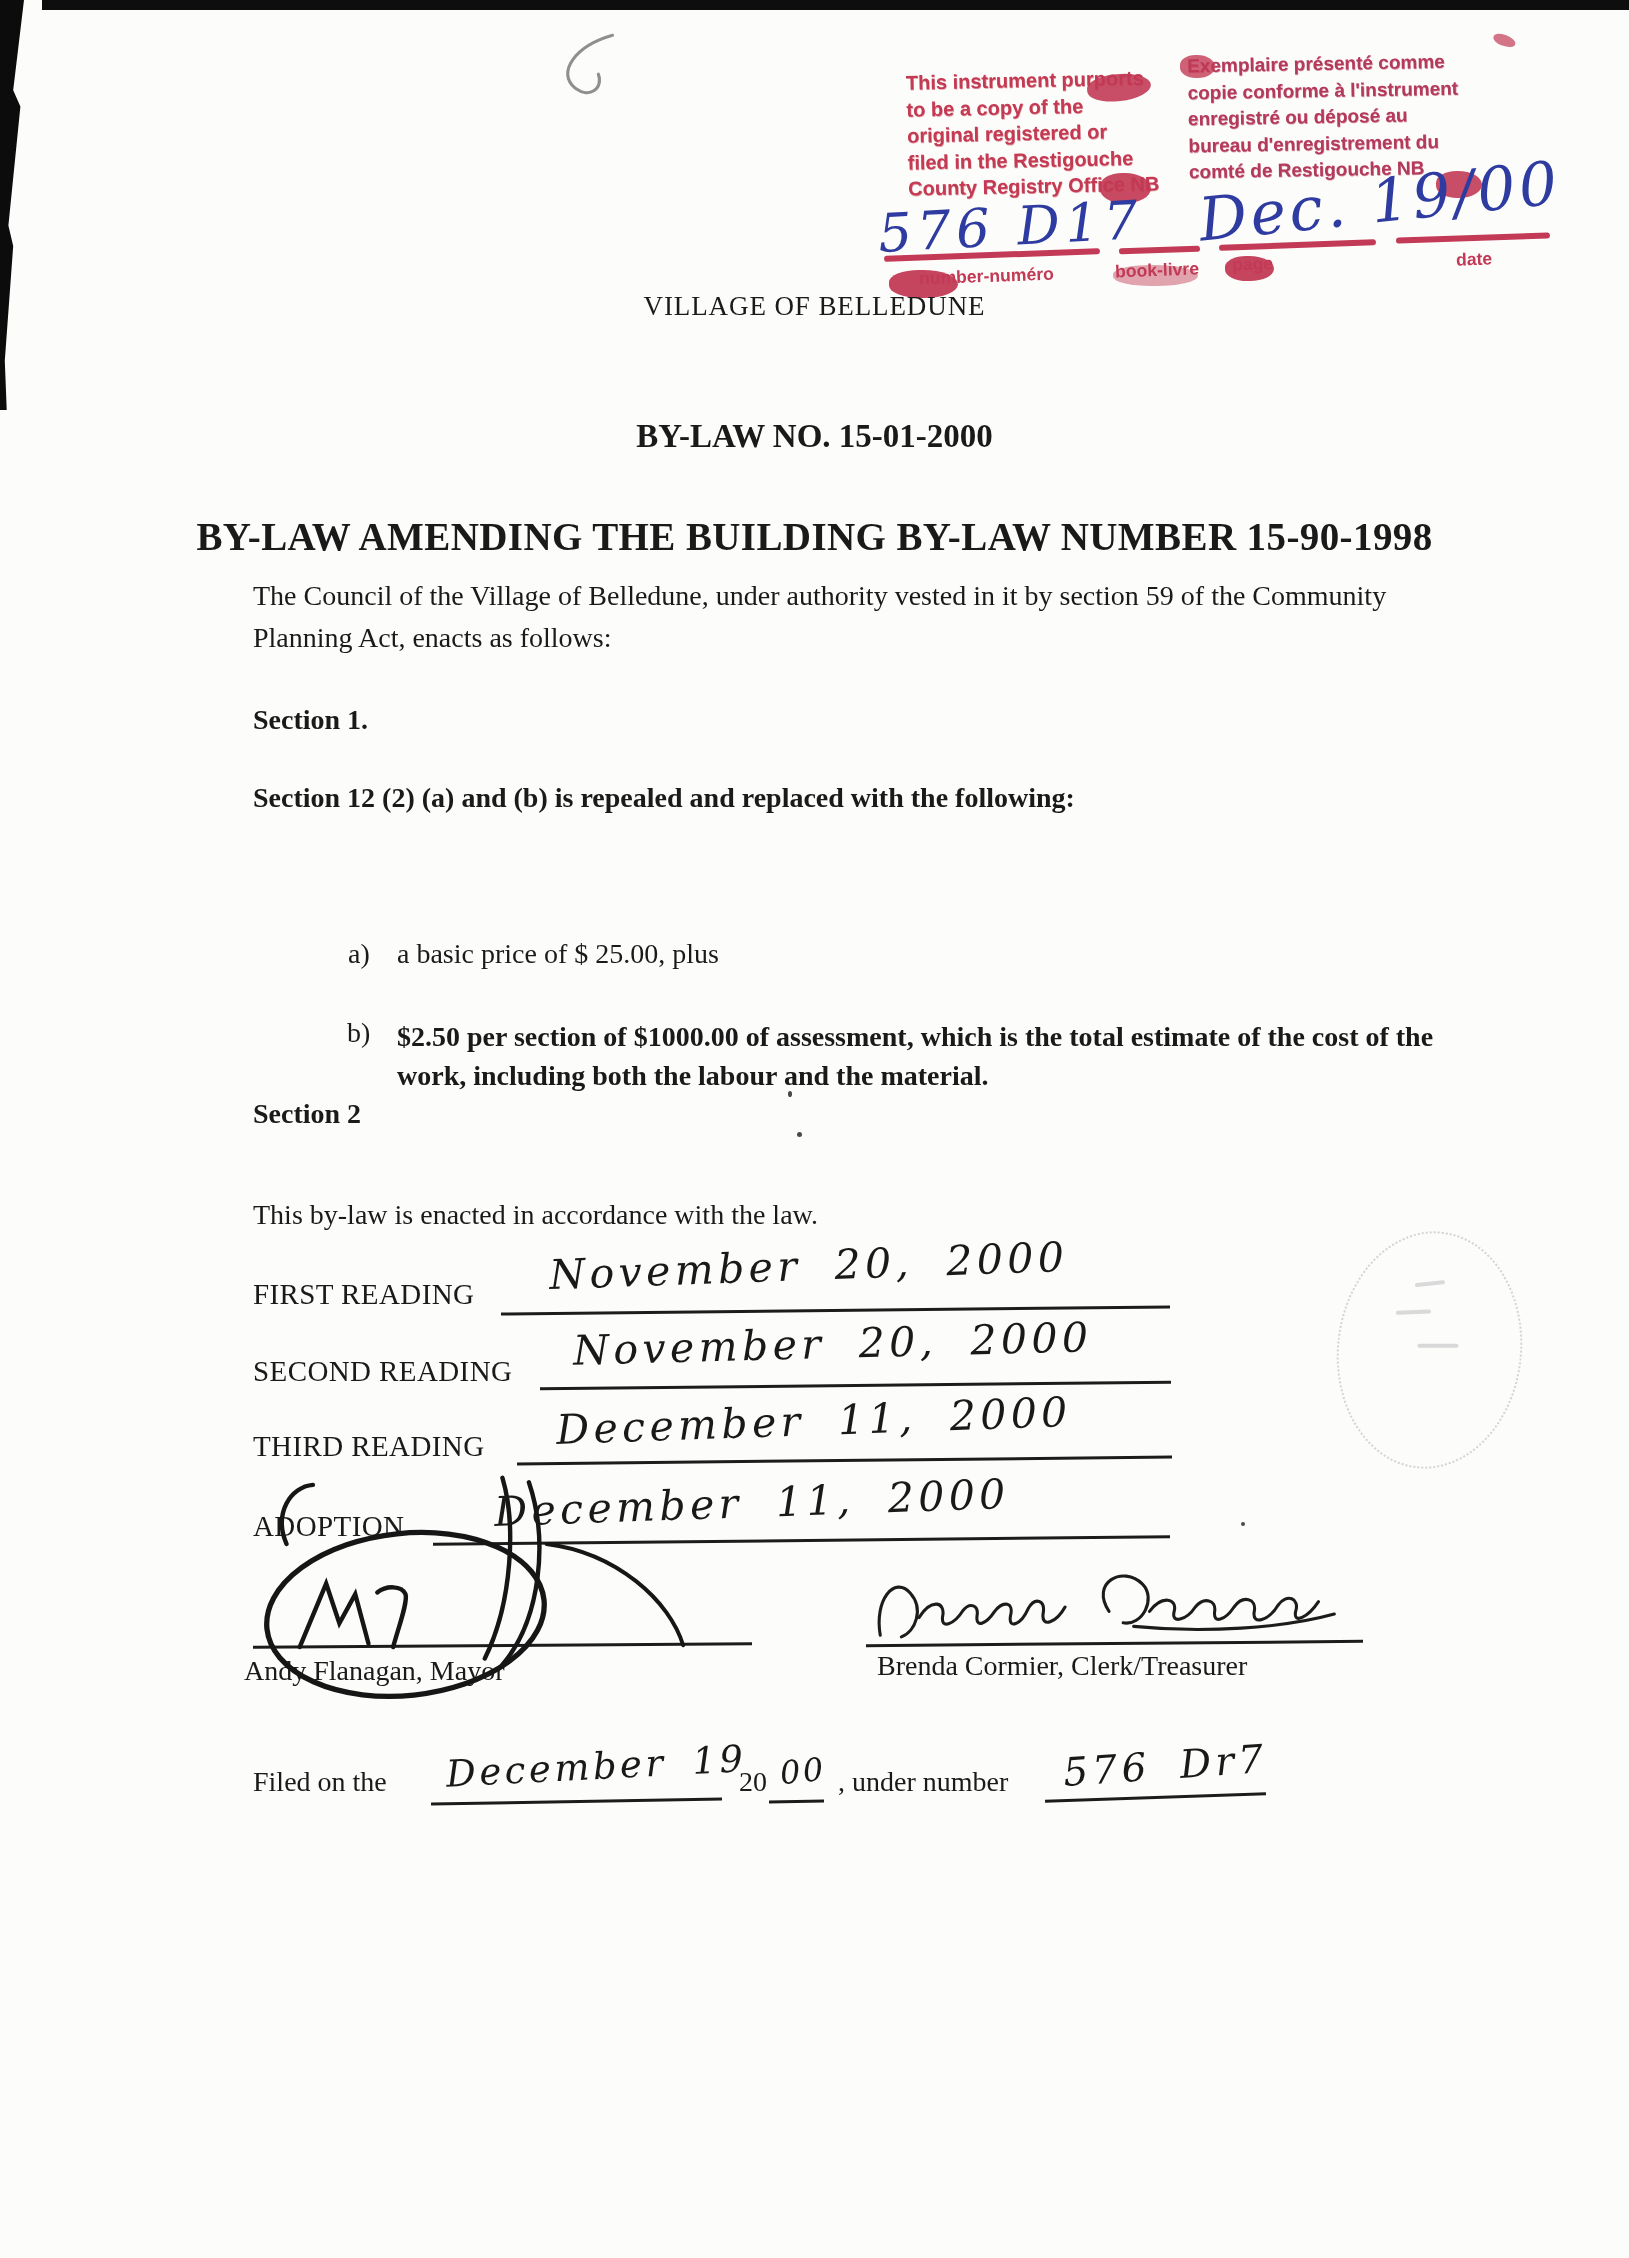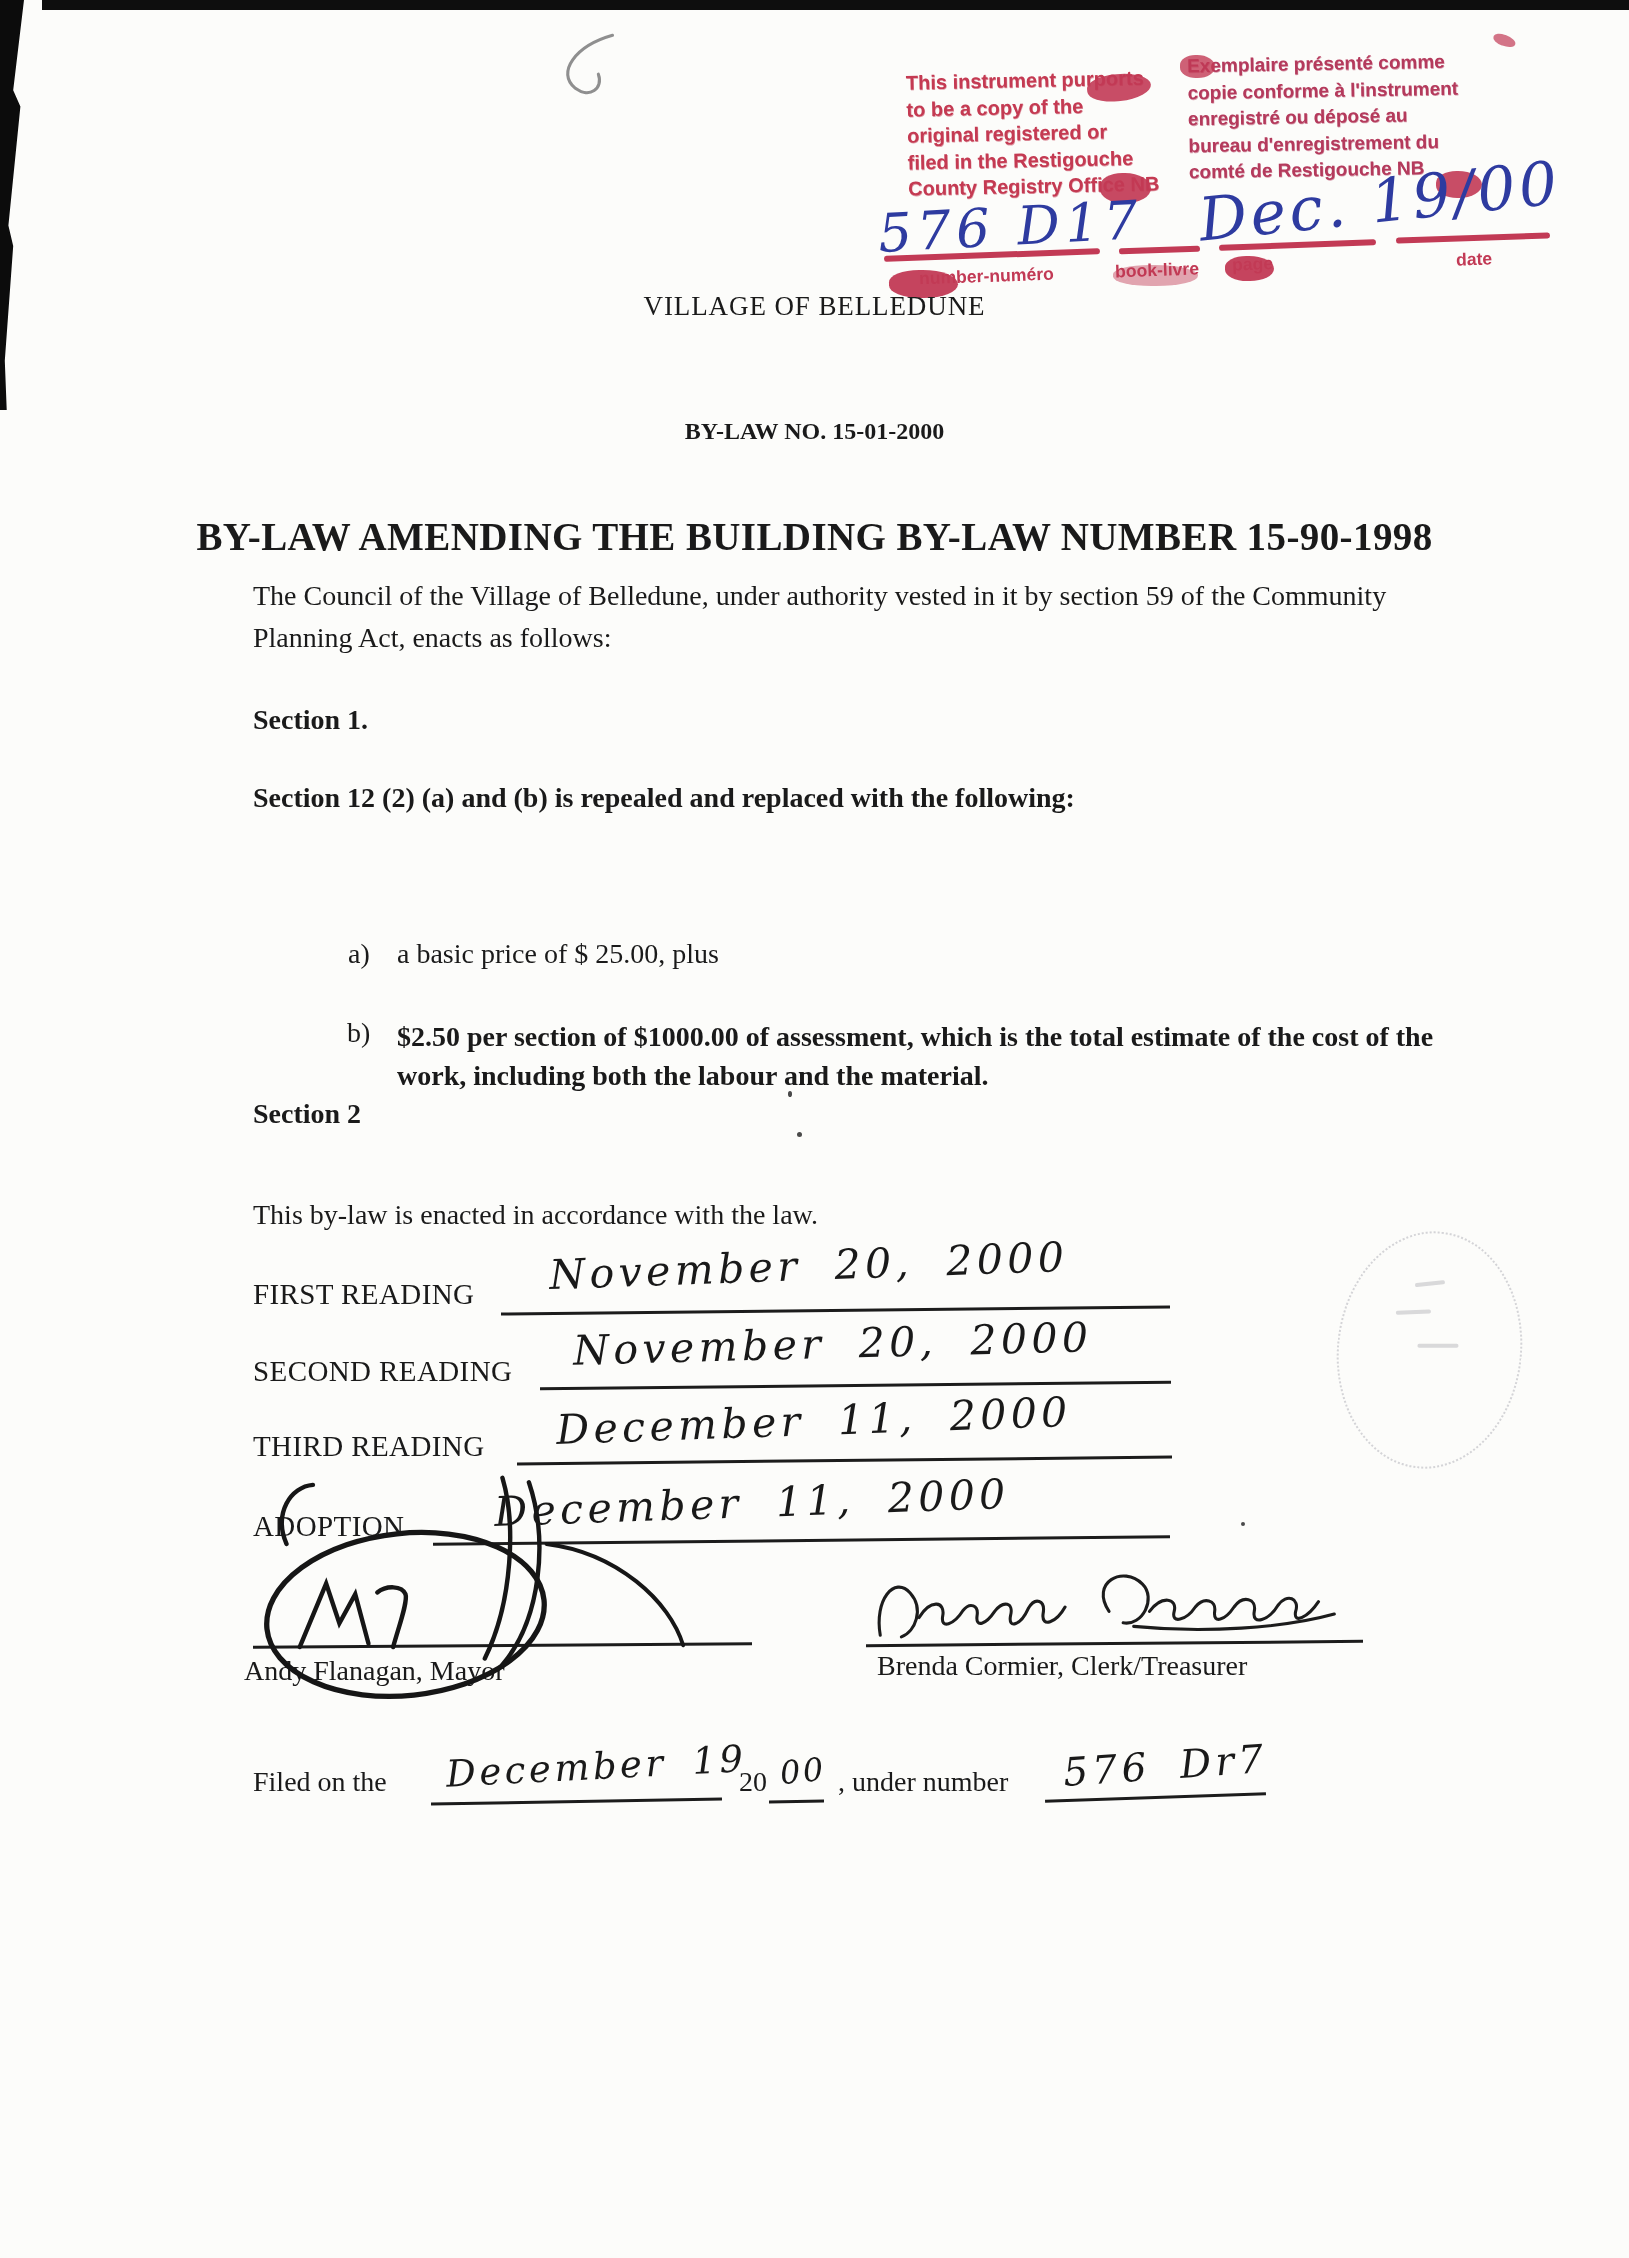--- a/index.html
+++ b/index.html
@@ -31,21 +31,21 @@
   
   .pen { color:#2e3ba0; font-family:"DejaVu Serif", serif; font-style:italic; white-space:nowrap; }
   .num-value { left:878px; top:196px; font-size:53px; letter-spacing:5.3px; transform:rotate(-3deg); }
   .date-value { left:1198px; top:166px; font-size:60px; letter-spacing:3.5px; transform:rotate(-6deg); }
 
   
   .doc { font-size:28px; }
   .b { font-weight:700; }
   .center { left:0; right:0; text-align:center; }
   .org { top:291px; font-size:27px; letter-spacing:0.9px; }
-  .bylaw-no { top:418px; font-size:24px; }
+  .bylaw-no { top:418px; font-size:33px; }
   .title { top:514px; font-size:39px; letter-spacing:0.4px; }
   .intro { left:253px; top:575px; width:1173px; line-height:42px; }
   .sec1 { left:253px; top:704px; }
   .sec12 { left:253px; top:782px; }
   .clause { left:253px; top:858px; }
   .ia-label { left:348px; top:938px; }
   .ia-text { left:397px; top:938px; }
   .ib-label { left:347px; top:1017px; }
   .ib-text { left:397px; top:1017px; width:1041px; line-height:39px;font-weight:bold; }
   .sec2 { left:253px; top:1098px; }

